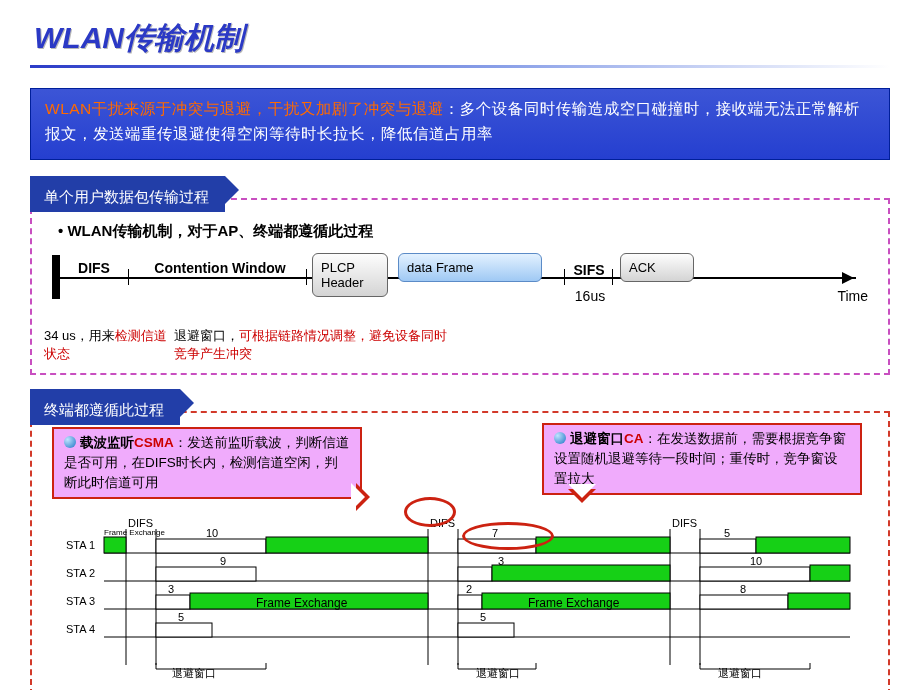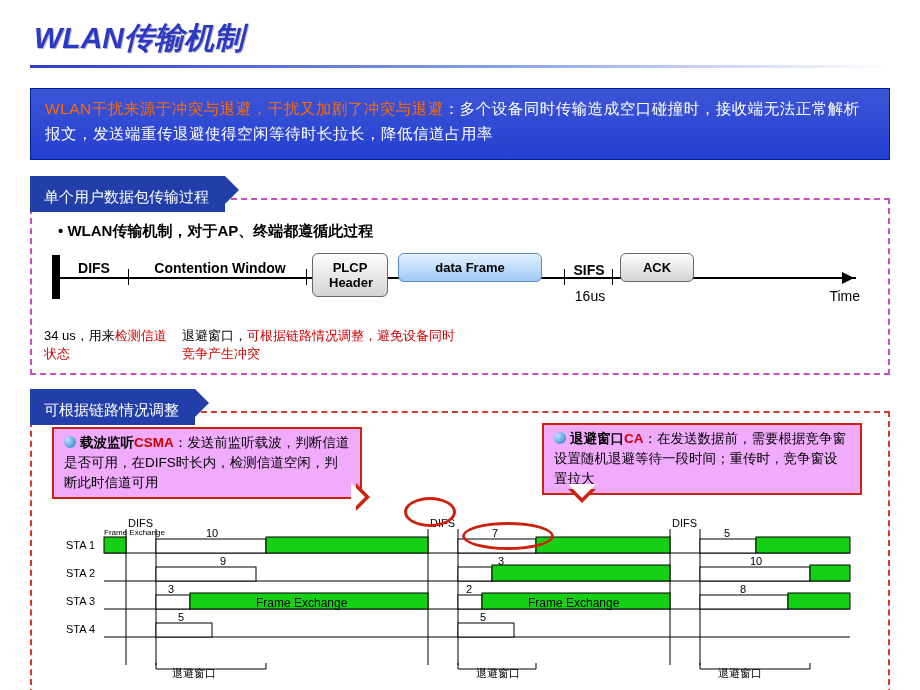--- a/index.html
+++ b/index.html
@@ -12,21 +12,21 @@
 .section-tab::after{content:"";position:absolute;right:-14px;top:0;border-top:14px solid transparent;border-bottom:14px solid transparent;border-left:14px solid #223ea8}
 .dashed1{margin:-14px 30px 14px 30px;border:2px dashed #c84fc0;padding:22px 12px 10px 12px}
 .dashed2{margin:-14px 30px 18px 30px;border:2px dashed #d23a2a;padding:20px 10px 4px 10px;position:relative}
 .subtext{font-size:15px;font-weight:700;margin:0 0 6px 14px}
 .timeline{position:relative;height:76px}
 .tline{position:absolute;left:8px;right:20px;top:30px;height:2px;background:#000}
 .tline::after{content:"";position:absolute;right:-4px;top:-5px;border:6px solid transparent;border-left:12px solid #000}
 .vbar{position:absolute;left:8px;top:8px;width:8px;height:44px;background:#000}
 .tick{position:absolute;top:22px;width:1px;height:16px;background:#000}
 .seg-label{position:absolute;top:14px;font-size:14px;font-weight:700;text-align:center;line-height:1.1}
-.box3d{position:absolute;top:6px;border:1px solid #666;border-radius:6px;background:linear-gradient(180deg,#fdfdfd 0%,#d4d4d4 100%);font-size:13px;font-weight:700;text-align:center;padding:6px 16px}
+.box3d{position:absolute;top:6px;border:1px solid #666;border-radius:6px;background:linear-gradient(180deg,#fdfdfd 0%,#d4d4d4 100%);font-size:13px;font-weight:400;padding:6px 8px}
 .box3d.blue{background:linear-gradient(180deg,#e3f1ff 0%,#9fc9f4 100%);border-color:#5b8bc7}
 .tnote{font-size:13px;margin-top:4px}
 .tnote .red{color:#c00}
 .callout{position:absolute;background:#f0abfc;border:2px solid #c21;padding:4px 10px;font-size:13.5px;line-height:1.5;width:310px}
 .callout .hdr{font-weight:700}
 .callout .hdr .eng{color:#c00}
 .co-tail{position:absolute;width:0;height:0;border:14px solid transparent}
 .ring{position:absolute;border:3px solid #c21;border-radius:50%}
 svg.mu{display:block;margin:86px auto 0;width:800px;height:170px}
 .bullet{display:inline-block;width:12px;height:12px;border-radius:50%;background:radial-gradient(circle at 30% 30%,#bfe4ff,#1f74c5);margin-right:4px;vertical-align:-1px}
@@ -53,33 +53,33 @@
     <div class="tick" style="left:262px"></div>
     <div class="seg-label" style="left:20px;width:60px">DIFS</div>
     <div class="seg-label" style="left:96px;width:160px">Contention Window</div>
     <div class="box3d" style="left:268px;width:76px">PLCP Header</div>
     <div class="box3d blue" style="left:354px;width:144px">data Frame</div>
     <div class="seg-label" style="left:520px;width:50px;top:16px">SIFS</div>
     <div class="tick" style="left:520px"></div>
     <div class="tick" style="left:568px"></div>
     <div class="box3d" style="left:576px;width:74px">ACK</div>
     <div class="seg-label" style="left:524px;top:42px;width:44px;font-weight:400">16us</div>
-    <div class="seg-label" style="right:16px;top:42px;font-weight:400">Time</div>
+    <div class="seg-label" style="right:8px;top:42px;font-weight:400">Time</div>
   </div>
-  <div style="display:flex;gap:8px">
+  <div style="display:flex;gap:0">
     <div class="tnote" style="width:130px">
       <span>34 us，用来</span><span class="red">检测信道状态</span>
     </div>
     <div class="tnote" style="width:280px">
       <span>退避窗口，</span><span class="red">可根据链路情况调整，避免设备同时竞争产生冲突</span>
     </div>
   </div>
 </div>
 
-<div class="section-tab">可根据链路情况调整</div>
+<div class="section-tab">终端都遵循此过程</div>
 <div class="dashed2">
 
   <div class="callout" style="left:20px;top:14px">
     <span class="bullet"></span><span class="hdr"><span>载波监听</span><span class="eng">CSMA</span></span><span>：发送前监听载波，判断信道是否可用，在DIFS时长内，检测信道空闲，判断此时信道可用</span>
     <div class="co-tail" style="right:-24px;top:54px;border-left-color:#c21"></div>
     <div class="co-tail" style="right:-19px;top:54px;border-left-color:#fff"></div>
   </div>
 
   <div class="callout" style="left:510px;top:10px;width:320px">
     <span class="bullet"></span><span class="hdr"><span>退避窗口</span><span class="eng">CA</span></span><span>：在发送数据前，需要根据竞争窗设置随机退避等待一段时间；重传时，竞争窗设置拉大</span>

